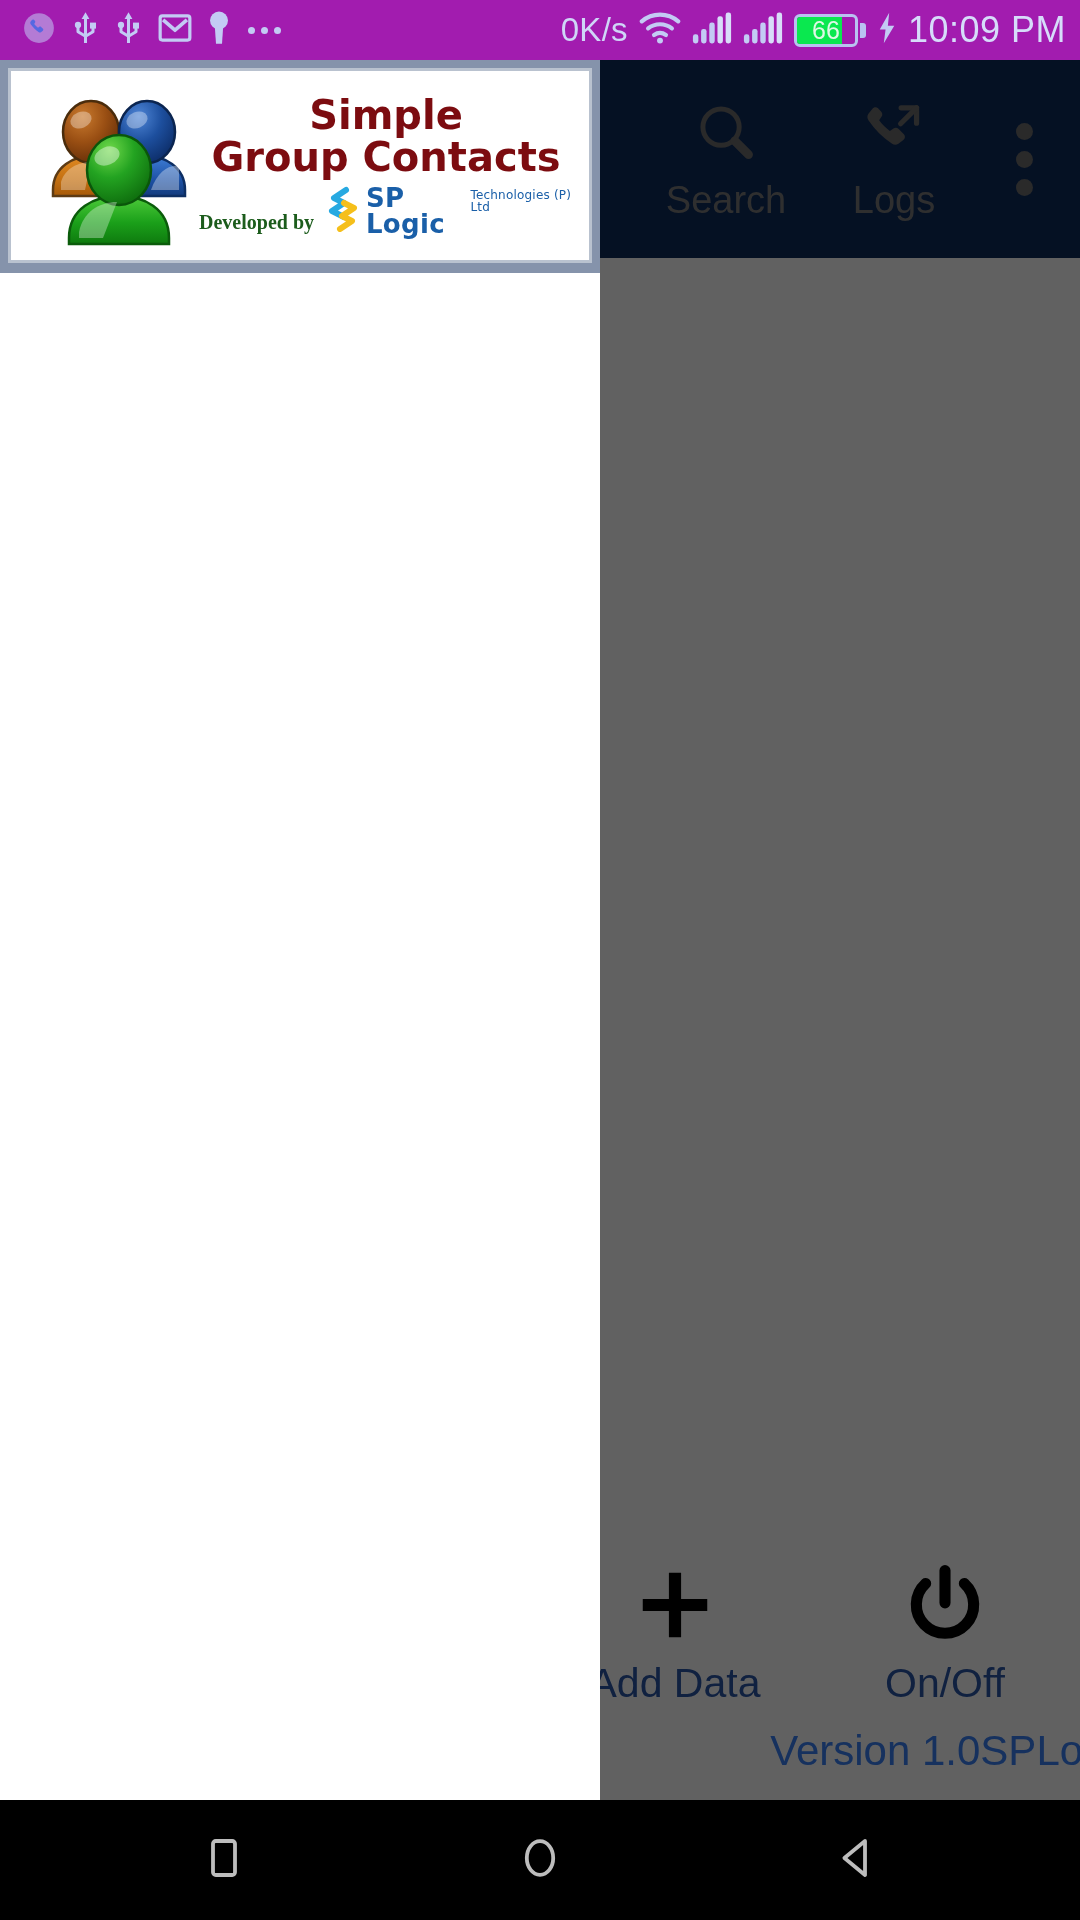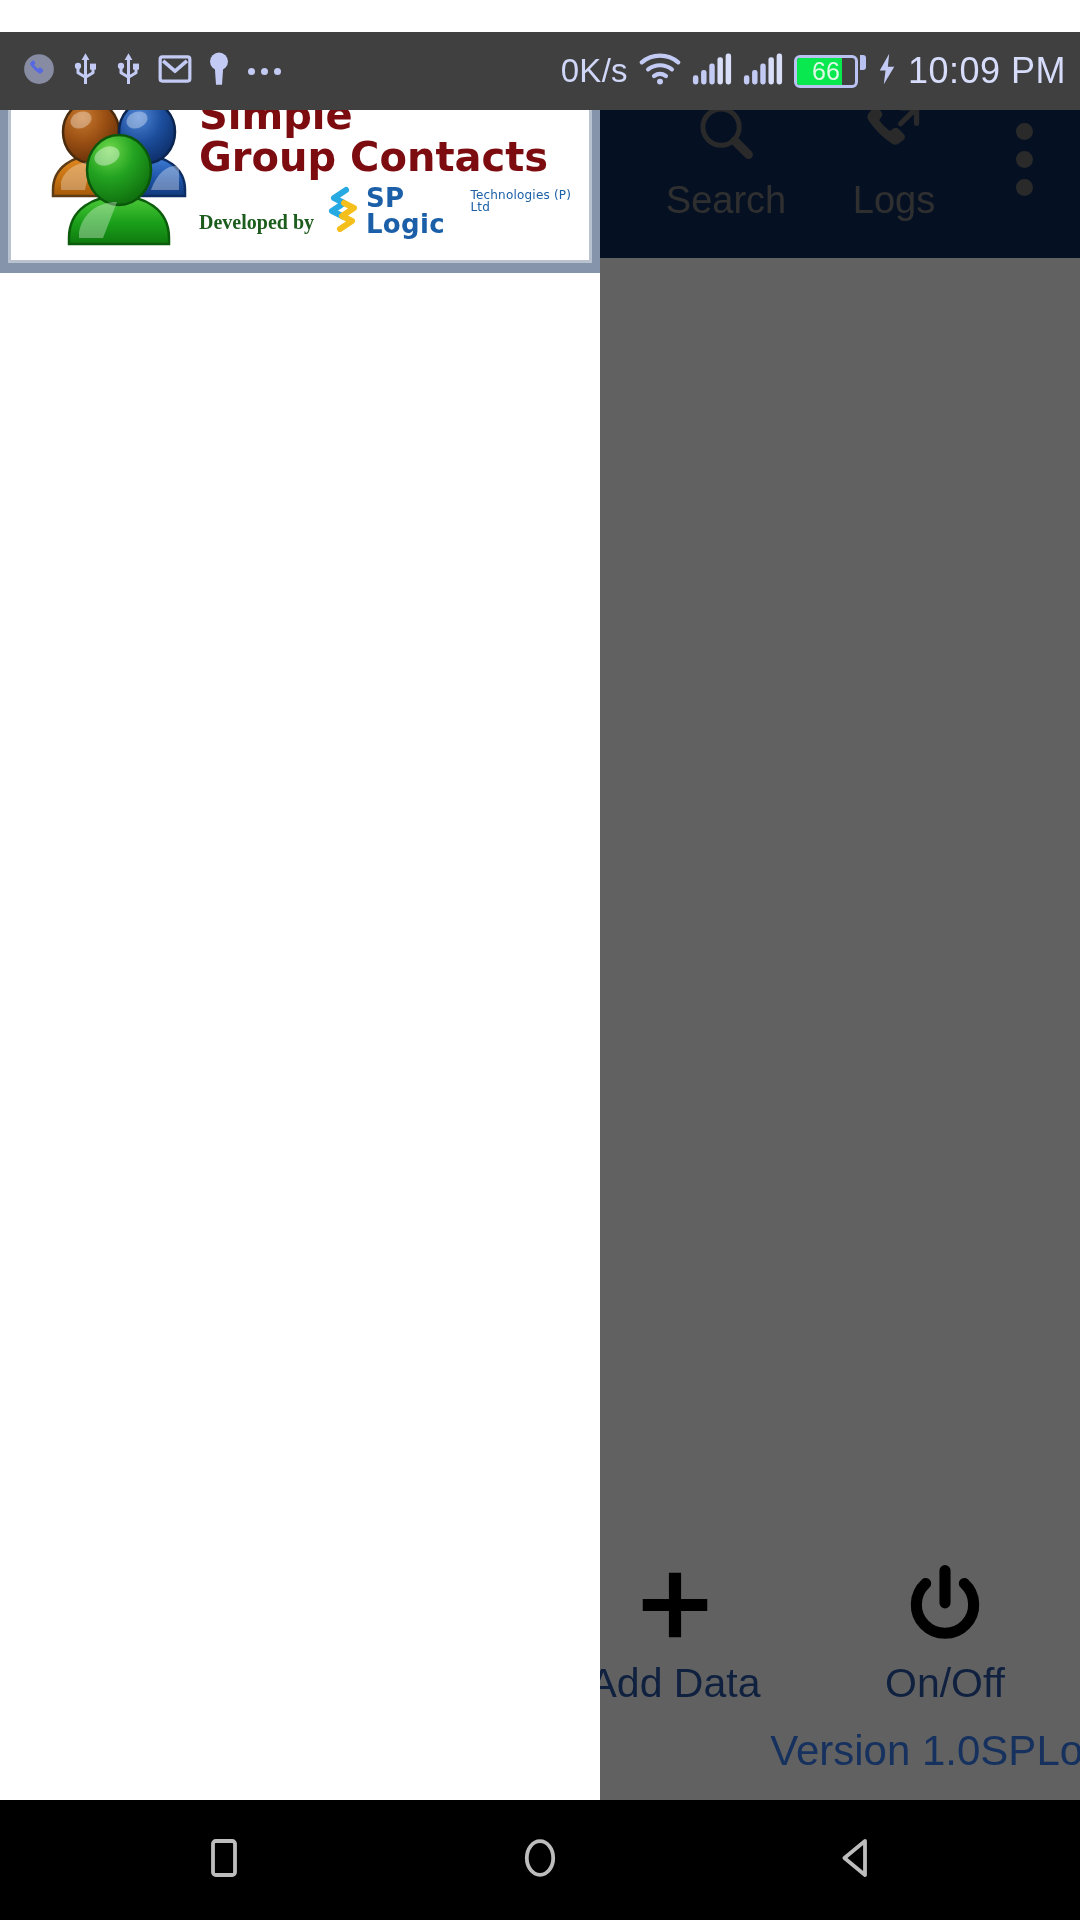--- a/index.html
+++ b/index.html
@@ -21,28 +21,27 @@
     height: 1920px;
     background: #ffffff;
     overflow: hidden;
   }
 
   
   #status-bar {
     position: absolute;
     left: 0; top: 0;
     width: 1080px;
-    height: 78px;
-    background: #404040;
+    height: 60px;
+    background: #a21caf;
     display: flex;
     align-items: center;
     box-sizing: border-box;
     padding: 0 14px 0 22px;
     z-index: 90;
-    margin-top: 32px;
   }
   #status-left {
     display: flex;
     align-items: center;
     gap: 16px;
     flex: 0 0 auto;
   }
   #status-right {
     margin-left: auto;
     display: flex;
@@ -70,21 +69,21 @@
   }
   .sb-dots i {
     width: 7px; height: 7px;
     border-radius: 50%;
     background: #c3cbf4;
     display: block;
   }
   .batt-wrap {
     position: relative;
     display: flex;
-    align-items: flex-start;
+    align-items: center;
   }
   .batt-body {
     width: 64px; height: 33px;
     border: 3px solid #b9c2f1;
     border-radius: 6px;
     box-sizing: border-box;
     position: relative;
     display: flex;
     align-items: center;
     justify-content: center;
@@ -254,21 +253,21 @@
     flex: 0 0 auto;
     width: 160px;
     height: 160px;
     position: relative;
     margin-left: 28px;
   }
   #logo-text-col {
     flex: 1 1 auto;
     display: flex;
     flex-direction: column;
-    align-items: flex-start;
+    align-items: center;
     justify-content: center;
     padding-right: 16px;
     gap: 2px;
   }
   .brand-line {
     color: #7c0c10;
     font-family: "DejaVu Sans", sans-serif;
     font-weight: bold;
     line-height: 1.0;
     white-space: nowrap;

